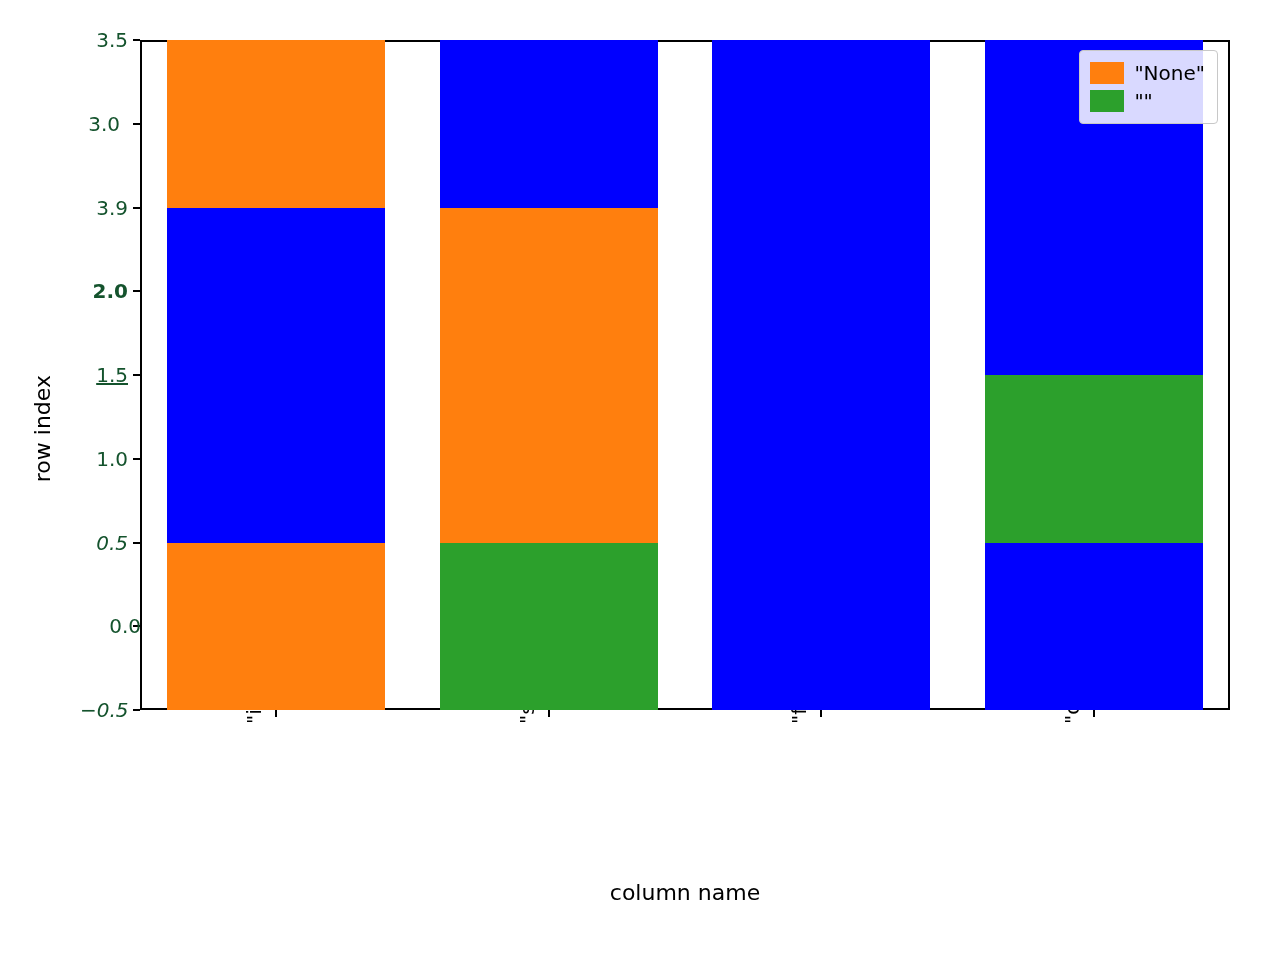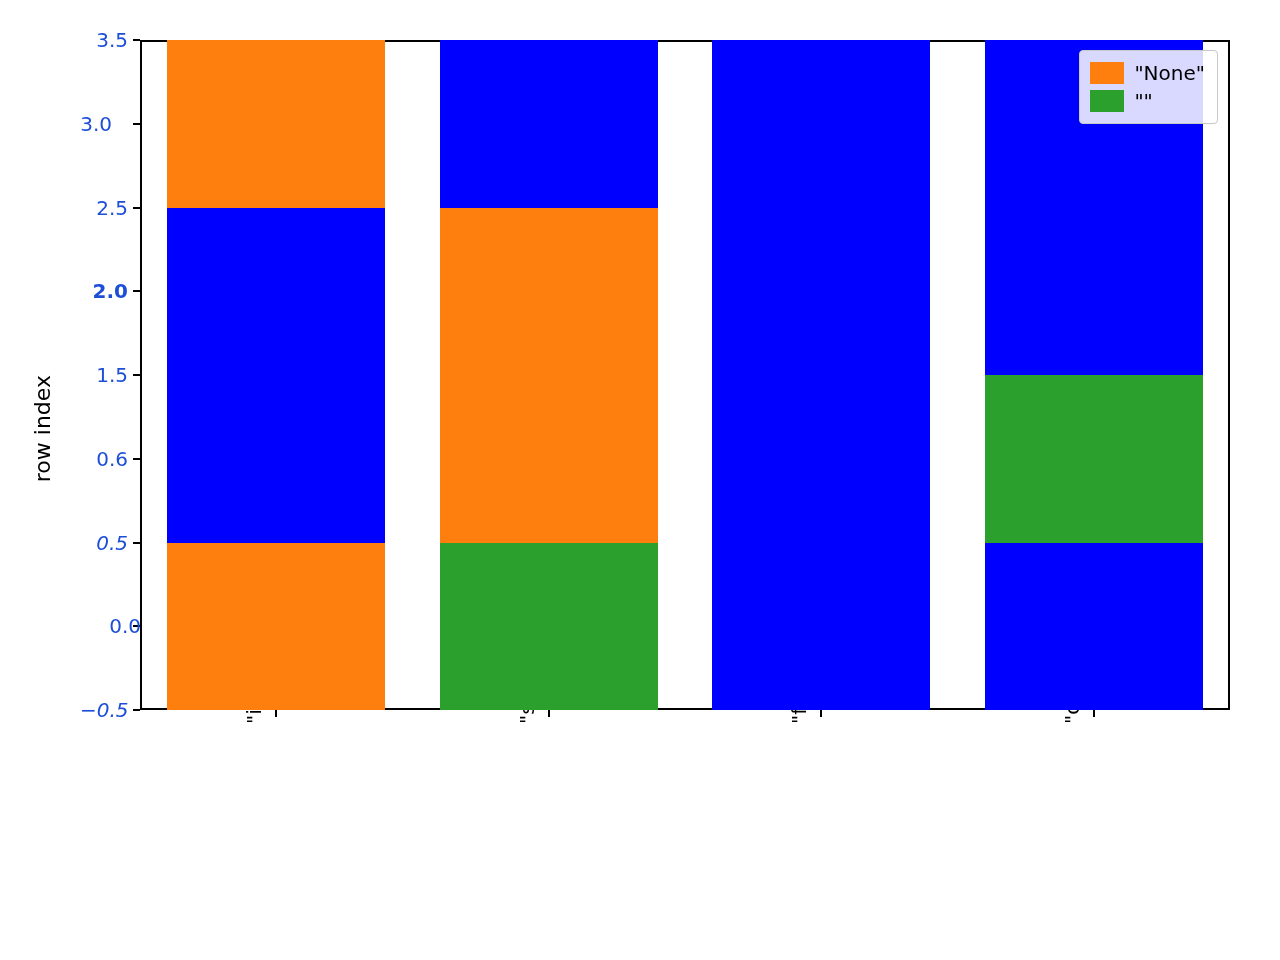--- a/index.html
+++ b/index.html
@@ -30,21 +30,21 @@
     height: 2px;
   }
   .tick-x {
     width: 2px;
     height: 7px;
   }
   .tick-label-y {
     position: absolute;
     text-align: right;
     font-size: 20px;
-    color: #1d4ed8;
+    color: #14532d;
     transform: translateY(-50%);
   }
   .tick-label-x {
     position: absolute;
     font-size: 20px;
     color: #000000;
     writing-mode: vertical-rl;
     transform: rotate(180deg);
     transform-origin: left top;
     white-space: nowrap;
@@ -95,29 +95,29 @@
   <div class="plot-frame" id="plot-frame" style="left: 140px; top: 40px; width: 1090px; height: 670px;"></div>
 
   <div id="yticks">
       <div class="tick tick-y" style="left: 133px; top: 709px;"></div>
       <div class="tick-label-y" style="left: 80px; top: 710px; width: 48px; font-style: italic;">−0.5</div>
       <div class="tick tick-y" style="left: 133px; top: 625.25px;"></div>
       <div class="tick-label-y" style="left: 93px; top: 626.25px; width: 48px;">0.0</div>
       <div class="tick tick-y" style="left: 133px; top: 541.5px;"></div>
       <div class="tick-label-y" style="left: 80px; top: 542.5px; width: 48px; font-style: italic;">0.5</div>
       <div class="tick tick-y" style="left: 133px; top: 457.75px;"></div>
-      <div class="tick-label-y" style="left: 80px; top: 458.75px; width: 48px;">0.6</div>
+      <div class="tick-label-y" style="left: 80px; top: 458.75px; width: 48px;">1.0</div>
       <div class="tick tick-y" style="left: 133px; top: 374px;"></div>
-      <div class="tick-label-y" style="left: 80px; top: 375px; width: 48px;">1.5</div>
+      <div class="tick-label-y" style="left: 80px; top: 375px; width: 48px; text-decoration: underline;">1.5</div>
       <div class="tick tick-y" style="left: 133px; top: 290.25px;"></div>
       <div class="tick-label-y" style="left: 80px; top: 291.25px; width: 48px; font-weight: bold;">2.0</div>
       <div class="tick tick-y" style="left: 133px; top: 206.5px;"></div>
-      <div class="tick-label-y" style="left: 80px; top: 207.5px; width: 48px;">2.5</div>
+      <div class="tick-label-y" style="left: 80px; top: 207.5px; width: 48px;">3.9</div>
       <div class="tick tick-y" style="left: 133px; top: 122.75px;"></div>
-      <div class="tick-label-y" style="left: 64px; top: 123.75px; width: 48px;">3.0</div>
+      <div class="tick-label-y" style="left: 72px; top: 123.75px; width: 48px;">3.0</div>
       <div class="tick tick-y" style="left: 133px; top: 39px;"></div>
       <div class="tick-label-y" style="left: 80px; top: 40px; width: 48px;">3.5</div>
     </div>
   <div id="xticks">
       <div class="tick tick-x" style="left: 275.25px; top: 710px;"></div>
       <div class="tick-label-x" style="left: 266.25px; top: 724px;">"integer"</div>
       <div class="tick tick-x" style="left: 547.75px; top: 710px;"></div>
       <div class="tick-label-x" style="left: 538.75px; top: 724px;">"str"</div>
       <div class="tick tick-x" style="left: 820.25px; top: 710px;"></div>
       <div class="tick-label-x" style="left: 811.25px; top: 724px;">"float"</div>
@@ -136,20 +136,21 @@
       <div class="cell" style="left: 712.25px; width: 218px; top: 542.5px; height: 167.5px; background: rgb(0, 0, 255);"></div>
       <div class="cell" style="left: 712.25px; width: 218px; top: 375px; height: 167.5px; background: rgb(0, 0, 255);"></div>
       <div class="cell" style="left: 712.25px; width: 218px; top: 207.5px; height: 167.5px; background: rgb(0, 0, 255);"></div>
       <div class="cell" style="left: 712.25px; width: 218px; top: 40px; height: 167.5px; background: rgb(0, 0, 255);"></div>
       <div class="cell" style="left: 984.75px; width: 218px; top: 542.5px; height: 167.5px; background: rgb(0, 0, 255);"></div>
       <div class="cell" style="left: 984.75px; width: 218px; top: 375px; height: 167.5px; background: rgb(44, 160, 44);"></div>
       <div class="cell" style="left: 984.75px; width: 218px; top: 207.5px; height: 167.5px; background: rgb(0, 0, 255);"></div>
       <div class="cell" style="left: 984.75px; width: 218px; top: 40px; height: 167.5px; background: rgb(0, 0, 255);"></div>
     </div>
 
+  <div class="axis-label-x" id="xlabel" style="left: 140px; width: 1090px; top: 880px;">column name</div>
   <div class="axis-label-y" id="ylabel" style="left: 30px; top: 375px;">row index</div>
 
   <div class="legend" id="legend" style="right: 62px; top: 50px;">
       <div class="legend-row">
         <span class="legend-swatch" style="background: rgb(255, 127, 14);"></span>
         <span>"None"</span>
       </div>
       <div class="legend-row">
         <span class="legend-swatch" style="background: rgb(44, 160, 44);"></span>
         <span>""</span>

